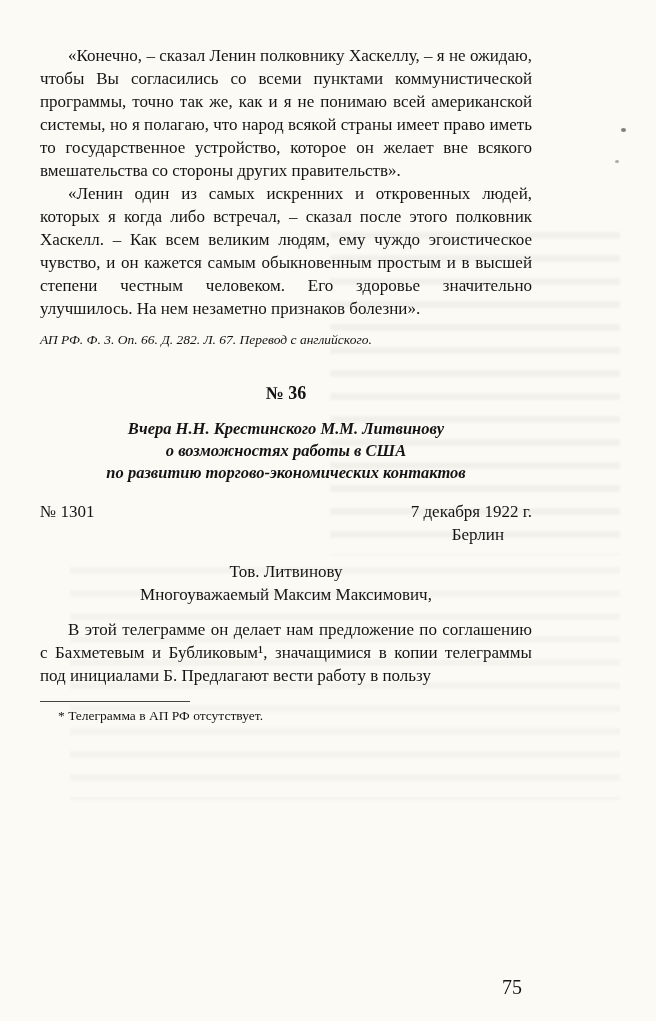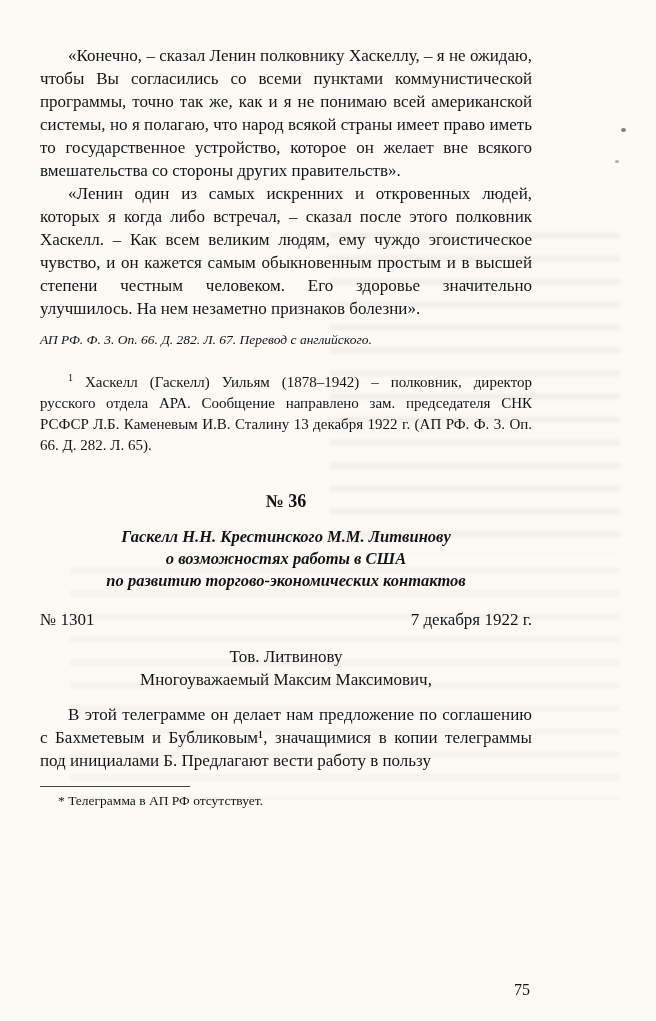--- a/index.html
+++ b/index.html
@@ -104,23 +104,23 @@
     width: 150px;
   }
   .page-footnote {
     font-size: 13.5px;
     line-height: 18px;
     margin: 5px 0 0 0;
     text-indent: 18px;
   }
   .page-number {
     position: absolute;
-    right: 42px;
+    right: 50px;
     bottom: 22px;
-    font-size: 16px;
+    font-size: 20px;
     z-index: 3;
   }
   
   .ghost {
     position: absolute;
     pointer-events: none;
     z-index: 1;
     background: repeating-linear-gradient(
       to bottom,
       transparent 0px, transparent 7px,
@@ -150,35 +150,35 @@
 <div class="speck speck-2"></div>
 
 <div class="page">
 
   <p class="para">«Конечно, – сказал Ленин полковнику Хаскеллу, – я не ожидаю, чтобы Вы согласились со всеми пунктами коммунистической программы, точно так же, как и я не понимаю всей американской системы, но я полагаю, что народ всякой страны имеет право иметь то государственное устройство, которое он желает вне всякого вмешательства со стороны других правительств».</p>
   <p class="para">«Ленин один из самых искренних и откровенных людей, которых я когда либо встречал, – сказал после этого полковник Хаскелл. – Как всем великим людям, ему чуждо эгоистическое чувство, и он кажется самым обыкновенным простым и в высшей степени честным человеком. Его здоровье значительно улучшилось. На нем незаметно признаков болезни».</p>
 
   <p class="archive-ref">АП РФ. Ф. 3. Оп. 66. Д. 282. Л. 67. Перевод с английского.</p>
 
   <div class="footnote-block">
-    <p class="footnote"><sup>1</sup><span> Хаскелл (Гаскелл) Уильям (1878–1942) – полковник, директор русского отдела АРА. Сообщение направлено зам. председателя СНК РСФСР Л.Б. Каменевым И.В. Сталину 13 декабря 1922 г. (АП РФ. Ф. 3. Оп. 66. Д. 282. Л. 65).</span></p>
   </div>
 
   <div class="doc-number-heading">№ 36</div>
 
   <div class="doc-title">
-    <div>Гаскелл Н.Н. Крестинского М.М. Литвинову</div>
+    <div>Вчера Н.Н. Крестинского М.М. Литвинову</div>
     <div>о возможностях работы в США</div>
     <div>по развитию торгово-экономических контактов</div>
   </div>
 
   <div class="meta-row">
     <div>№ 1301</div>
     <div class="meta-right">
       <div>7 декабря 1922 г.</div>
+      <div class="meta-place">Берлин</div>
     </div>
   </div>
 
   <div class="salutation salutation-first">Тов. Литвинову</div>
   <div class="salutation">Многоуважаемый Максим Максимович,</div>
 
   <div class="body-block">
     <p class="para">В этой телеграмме он делает нам предложение по соглашению с Бахметевым и Бубликовым¹, значащимися в копии телеграммы под инициалами Б. Предлагают вести работу в пользу</p>
   </div>
 

